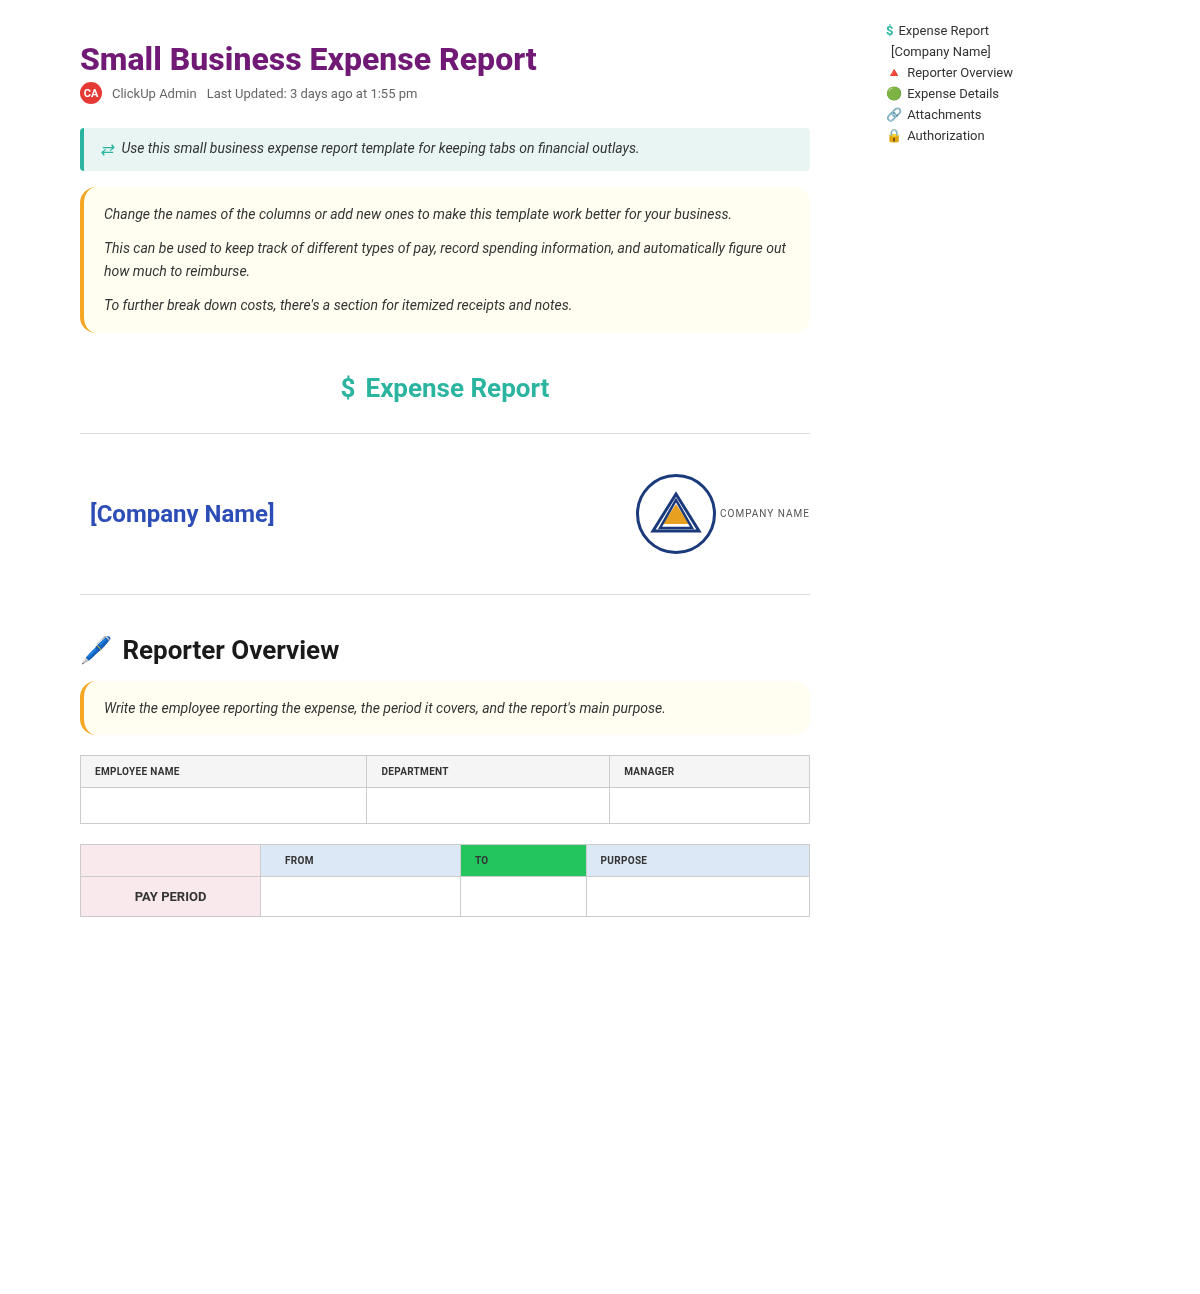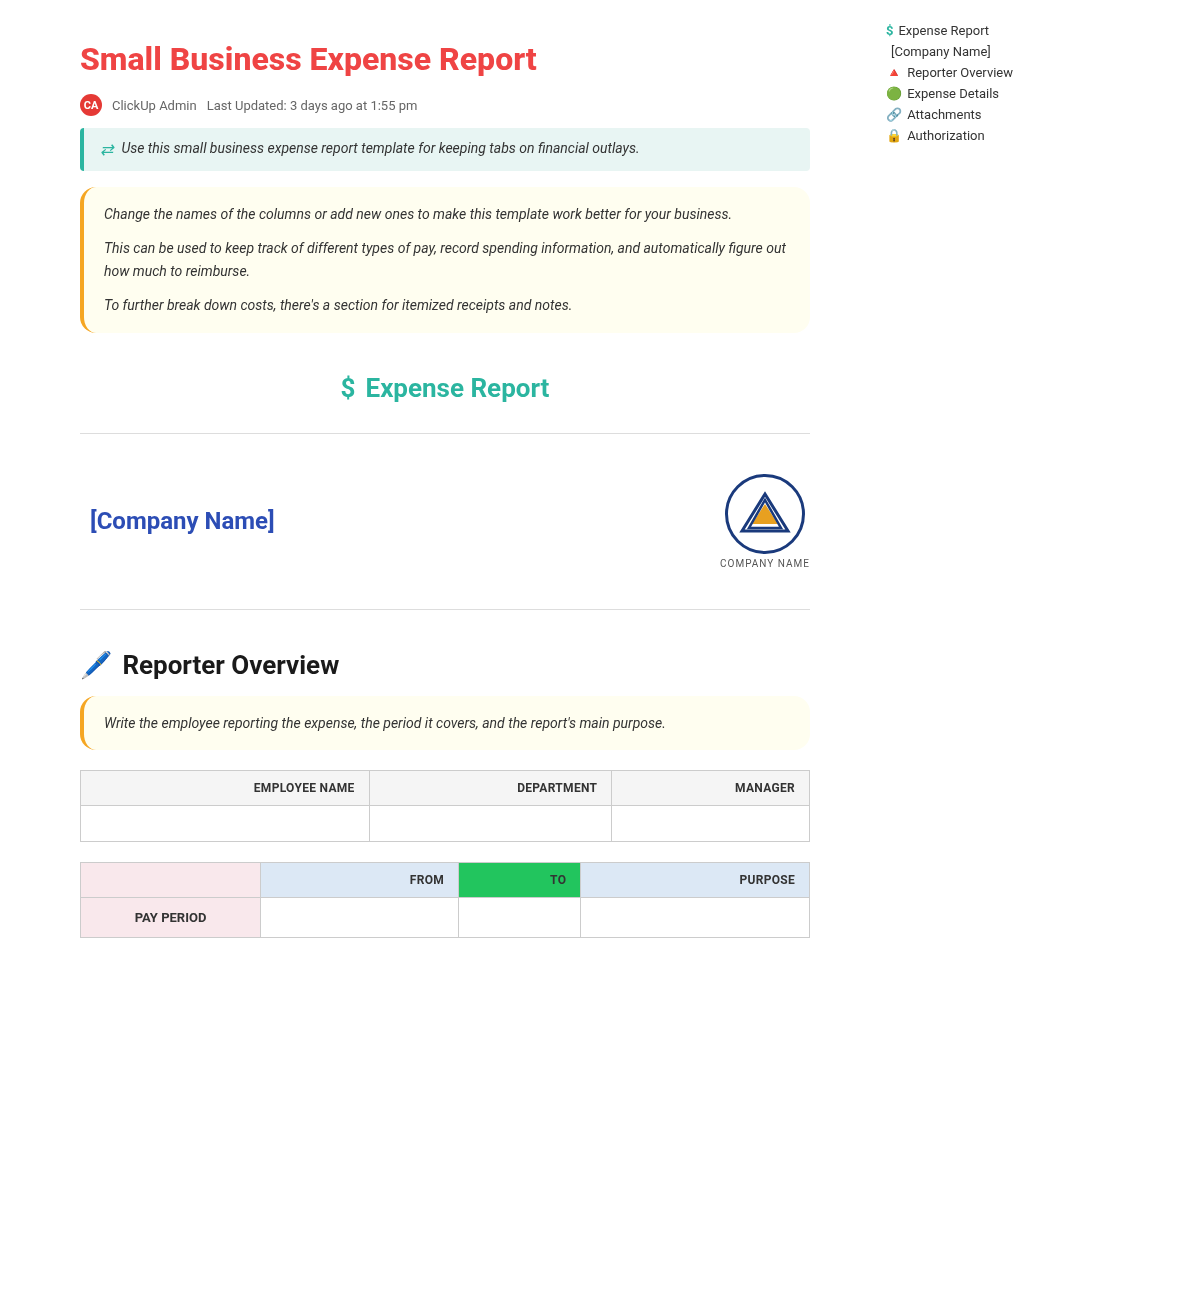--- a/index.html
+++ b/index.html
@@ -30,28 +30,28 @@
       color: #333;
       font-size: 13px;
     }
     .sidebar-item .icon { font-size: 13px; }
     .sidebar-item-label { }
 
     
     .page-title {
       font-size: 32px;
       font-weight: 800;
-      color: #ef4444;
-      margin-bottom: 16px;
+      color: #701a75;
+      margin-bottom: 4px;
     }
     .meta-row {
       display: flex;
       align-items: center;
       gap: 10px;
-      margin-bottom: 12px;
+      margin-bottom: 24px;
       font-size: 13px;
       color: #666;
     }
     .avatar {
       width: 22px;
       height: 22px;
       border-radius: 50%;
       background: #e53935;
       color: #fff;
       display: flex;
@@ -120,21 +120,21 @@
       justify-content: space-between;
       padding: 20px 0 20px 10px;
     }
     .company-name-text {
       font-size: 24px;
       font-weight: 700;
       color: #2c4db5;
     }
     .company-logo {
       display: flex;
-      flex-direction: column;
+      flex-direction: row;
       align-items: center;
       gap: 4px;
     }
     .logo-circle {
       width: 80px;
       height: 80px;
       border-radius: 50%;
       border: 3px solid #1a3a7c;
       display: flex;
       align-items: center;
@@ -170,23 +170,23 @@
     table {
       width: 100%;
       border-collapse: collapse;
       font-size: 13px;
     }
     th {
       background: #f5f5f5;
       border: 1px solid #ccc;
       padding: 10px 14px;
       font-weight: 700;
-      text-align: right;
+      text-align: left;
       text-transform: uppercase;
-      font-size: 12px;
+      font-size: 10px;
       letter-spacing: 0.3px;
     }
     td {
       border: 1px solid #ccc;
       padding: 12px 14px;
       height: 36px;
     }
     .pay-period-cell {
       background: #f9e8ec;
       font-weight: 700;

